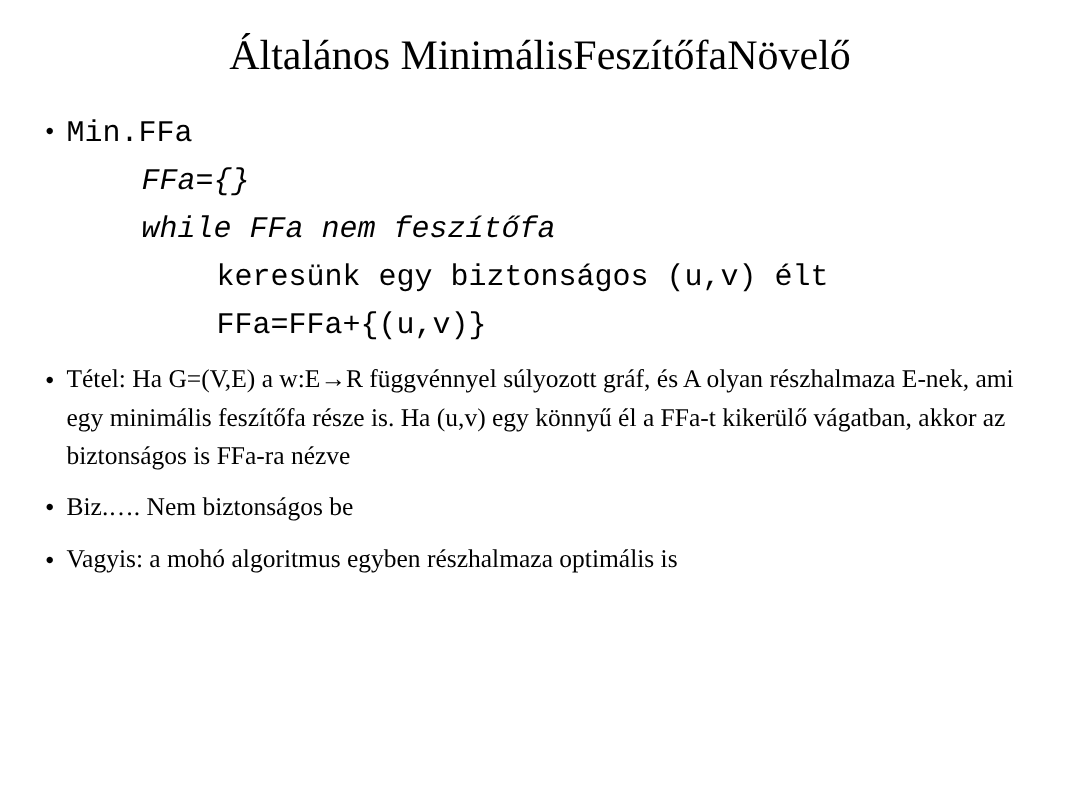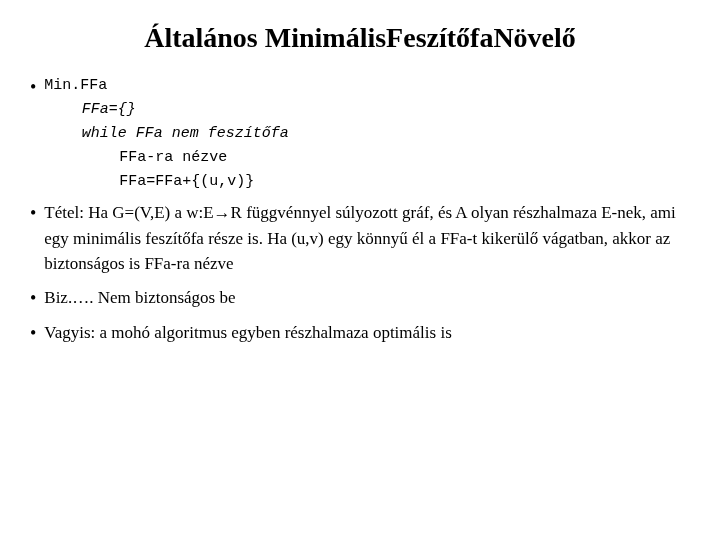--- a/index.html
+++ b/index.html
@@ -13,21 +13,21 @@
       height: 540px;
       background: #ffffff;
       font-family: 'Times New Roman', Times, serif;
       padding: 20px 30px;
       overflow: hidden;
     }
 
     .title {
       text-align: center;
       font-size: 28px;
-      font-weight: bold;
+      font-weight: normal;
       line-height: 1.3;
       margin-bottom: 18px;
       color: #000000;
     }
 
     .content {
       font-size: 17px;
       color: #000000;
       line-height: 1.5;
     }
@@ -44,21 +44,21 @@
       flex-shrink: 0;
       line-height: 1.5;
     }
 
     .bullet-text {
       flex: 1;
     }
 
     .code-block {
       font-family: 'Courier New', Courier, monospace;
-      font-size: 15px;
+      font-size: 20px;
       line-height: 1.6;
       margin-left: 0px;
       color: #000000;
     }
 
     .code-indent1 {
       padding-left: 2.5em;
       font-style: italic;
     }
 
@@ -86,21 +86,21 @@
 </div>
 
 <div class="content">
 
   <div class="bullet-item" style="align-items: flex-start; margin-bottom: 4px;">
     <span class="bullet">•</span>
     <div class="bullet-text">
       <div class="code-block">Min.FFa</div>
       <div class="code-block code-indent1">FFa={}</div>
       <div class="code-block code-indent1">while FFa nem feszítőfa</div>
-      <div class="code-block code-indent2">FFa-ra nézve</div>
+      <div class="code-block code-indent2">keresünk egy biztonságos (u,v) élt</div>
       <div class="code-block code-indent2">FFa=FFa+{(u,v)}</div>
     </div>
   </div>
 
   <div class="bullet-item" style="margin-bottom: 8px; margin-top: 6px;">
     <span class="bullet">•</span>
     <div class="bullet-text bullet-text-normal">Tétel: Ha G=(V,E) a w:E→R függvénnyel súlyozott gráf, és A olyan részhalmaza E-nek, ami egy minimális feszítőfa része is. Ha (u,v) egy könnyű él a FFa-t kikerülő vágatban, akkor az biztonságos is FFa-ra nézve</div>
   </div>
 
   <div class="bullet-item" style="margin-bottom: 8px;">

